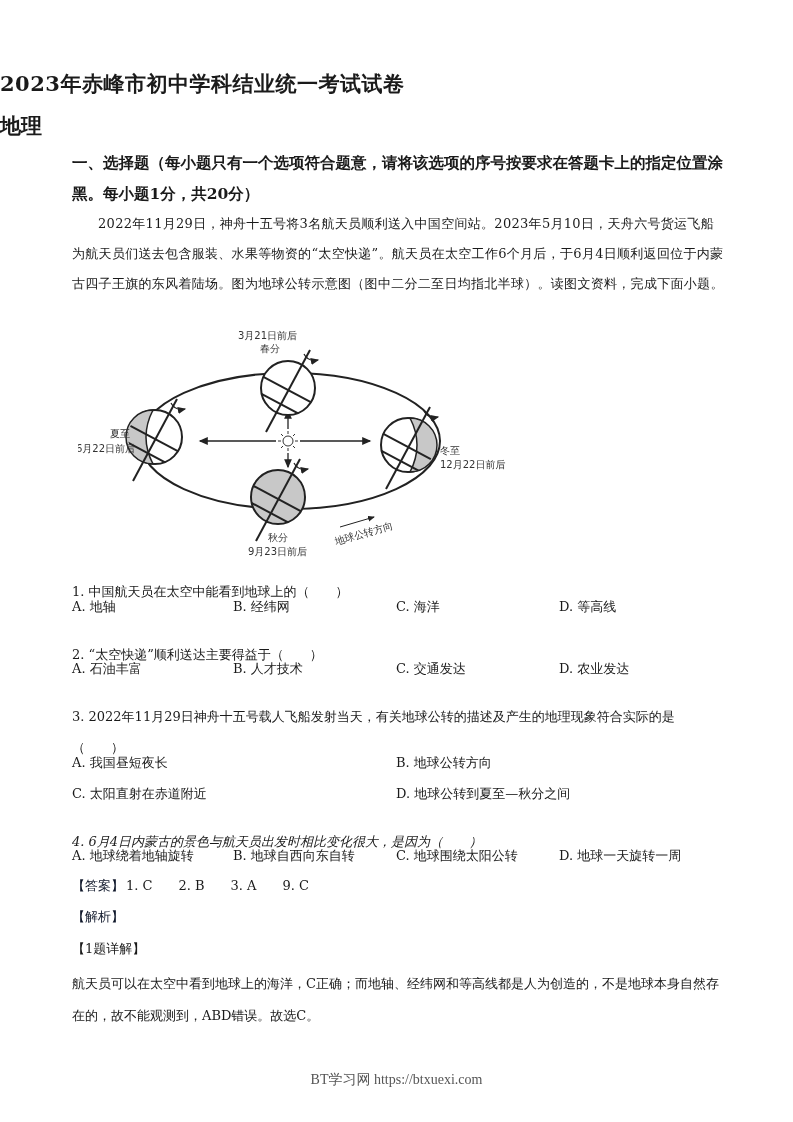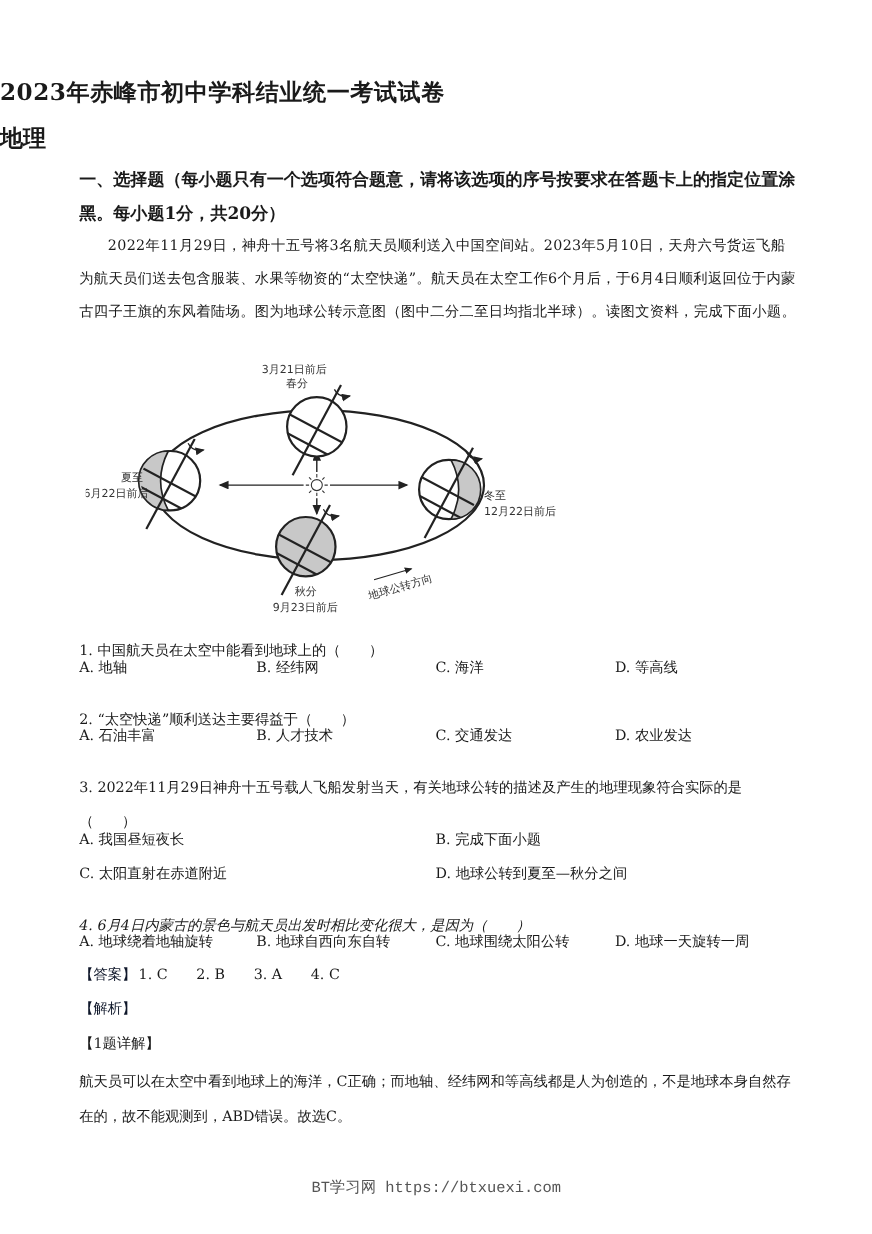--- a/index.html
+++ b/index.html
@@ -18,21 +18,21 @@
   .opts { position:absolute; left:72px; width:660px; height:20px; font-size:13px; }
   .opts span { position:absolute; top:0; white-space:nowrap; }
   .label-blue { color:#0f172a; }
   .answer { position:absolute; left:72px; top:877px; font-size:13px; }
   .answer span { margin-right:26px; }
   .answer .label-blue { margin-right:2px; }
   .analysis { position:absolute; left:72px; top:908px; font-size:13px; }
   .detail-head { position:absolute; left:72px; top:940px; font-size:13px; }
   .detail { position:absolute; left:72px; width:652px; top:968px; font-size:13px; line-height:32px; }
   .footer { position:absolute; left:0; width:793px; top:1071px; text-align:center;
-            font-family:Liberation Mono, monospace; font-size:14px; color:#555; }
+            font-family:Liberation Serif, serif; font-size:14px; color:#555; }
   svg text { font-family:"DejaVu Sans","Liberation Sans",sans-serif; font-size:10px; fill:#333; }
 </style>
 </head>
 <body>
 
 <div class="title">2023年赤峰市初中学科结业统一考试试卷</div>
 <div class="subject">地理</div>
 <div class="section">一、选择题（每小题只有一个选项符合题意，请将该选项的序号按要求在答题卡上的指定位置涂黑。每小题1分，共20分）</div>
 <div class="passage">2022年11月29日，神舟十五号将3名航天员顺利送入中国空间站。2023年5月10日，天舟六号货运飞船为航天员们送去包含服装、水果等物资的“太空快递”。航天员在太空工作6个月后，于6月4日顺利返回位于内蒙古四子王旗的东风着陆场。图为地球公转示意图（图中二分二至日均指北半球）。读图文资料，完成下面小题。</div>
 
@@ -137,36 +137,36 @@
   <span style="left:0;">A. 石油丰富</span>
   <span style="left:161px;">B. 人才技术</span>
   <span style="left:324px;">C. 交通发达</span>
   <span style="left:487px;">D. 农业发达</span>
 </div>
 
 <div class="q" style="top:691px; white-space:nowrap;">3. 2022年11月29日神舟十五号载人飞船发射当天，有关地球公转的描述及产生的地理现象符合实际的是</div>
 <div class="q" style="top:722px;">（　　）</div>
 <div class="opts" style="top:754px;">
   <span style="left:0;">A. 我国昼短夜长</span>
-  <span style="left:324px;">B. 完成下面小题</span>
+  <span style="left:324px;">B. 地球公转方向</span>
 </div>
 <div class="opts" style="top:785px;">
   <span style="left:0;">C. 太阳直射在赤道附近</span>
   <span style="left:324px;">D. 地球公转到夏至—秋分之间</span>
 </div>
 
 <div class="q" style="top:816px;font-style:italic;">4. 6月4日内蒙古的景色与航天员出发时相比变化很大，是因为（　　）</div>
 <div class="opts" style="top:847px;">
   <span style="left:0;">A. 地球绕着地轴旋转</span>
   <span style="left:161px;">B. 地球自西向东自转</span>
   <span style="left:324px;">C. 地球围绕太阳公转</span>
   <span style="left:487px;">D. 地球一天旋转一周</span>
 </div>
 
 <div class="answer">
-  <span class="label-blue">【答案】</span><span>1. C</span><span>2. B</span><span>3. A</span><span>4. C</span>
+  <span class="label-blue">【答案】</span><span>1. C</span><span>2. B</span><span>3. A</span><span>9. C</span>
 </div>
 
 <div class="analysis label-blue">【解析】</div>
 <div class="detail-head">【1题详解】</div>
 <div class="detail">航天员可以在太空中看到地球上的海洋，C正确；而地轴、经纬网和等高线都是人为创造的，不是地球本身自然存在的，故不能观测到，ABD错误。故选C。</div>
 
 <div class="footer">BT学习网 https://btxuexi.com</div>
 
 </body></html>

